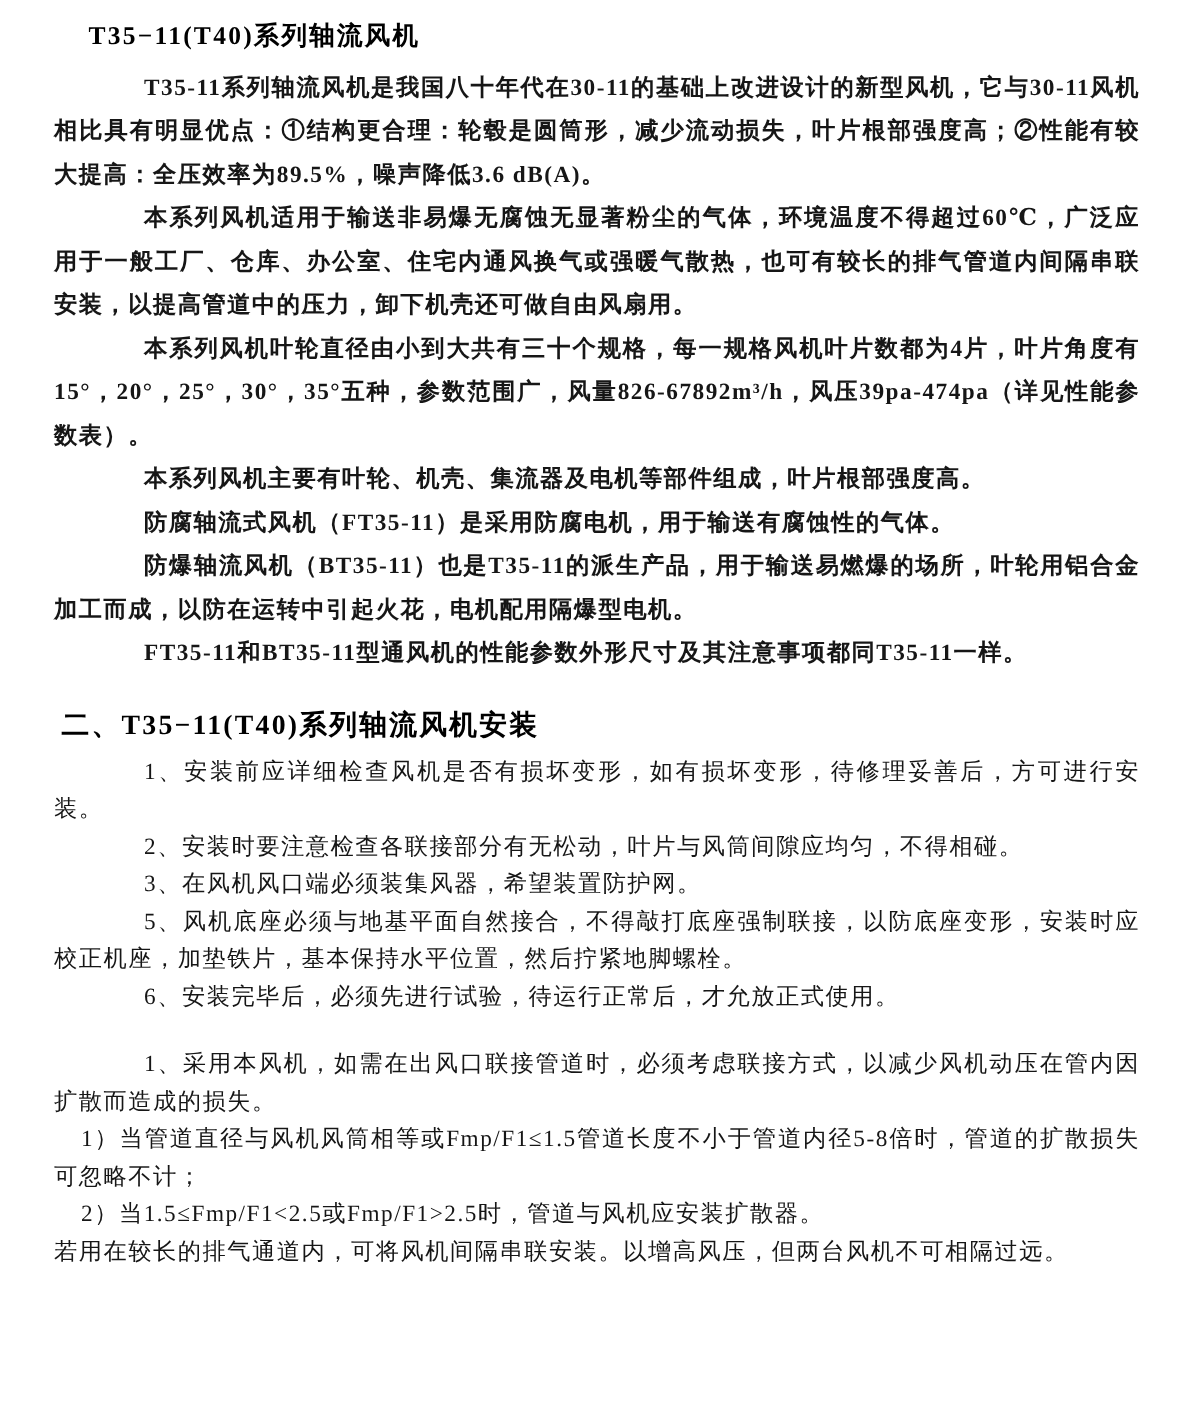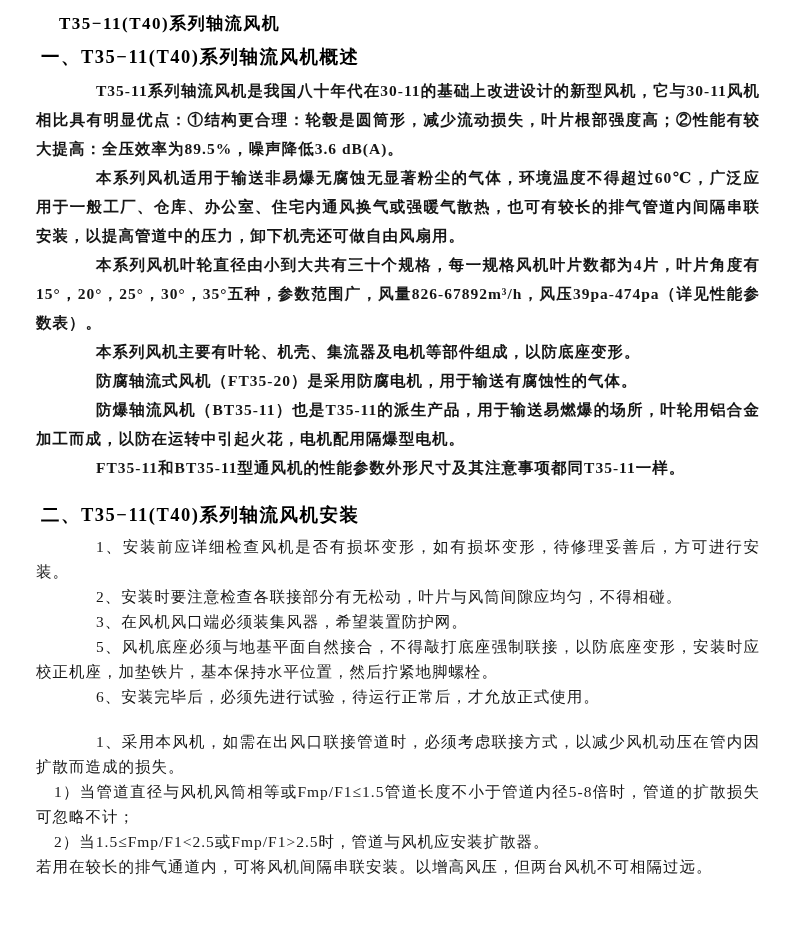--- a/index.html
+++ b/index.html
@@ -45,26 +45,25 @@
   .p-flush  { text-indent: 0; }
 </style>
 </head>
 <body>
 
 <div class="page">
 
   <h1 class="doc-title">T35−11(T40)系列轴流风机</h1>
 
   <div class="section sec-overview">
-    <h2 class="section-heading">一、T35−11(T40)系列轴流风机概述</h2>
     <p class="p-indent">T35-11系列轴流风机是我国八十年代在30-11的基础上改进设计的新型风机，它与30-11风机相比具有明显优点：①结构更合理：轮毂是圆筒形，减少流动损失，叶片根部强度高；②性能有较大提高：全压效率为89.5%，噪声降低3.6 dB(A)。</p>
     <p class="p-indent">本系列风机适用于输送非易爆无腐蚀无显著粉尘的气体，环境温度不得超过60℃，广泛应用于一般工厂、仓库、办公室、住宅内通风换气或强暖气散热，也可有较长的排气管道内间隔串联安装，以提高管道中的压力，卸下机壳还可做自由风扇用。</p>
     <p class="p-indent">本系列风机叶轮直径由小到大共有三十个规格，每一规格风机叶片数都为4片，叶片角度有15°，20°，25°，30°，35°五种，参数范围广，风量826-67892m³/h，风压39pa-474pa（详见性能参数表）。</p>
-    <p class="p-indent">本系列风机主要有叶轮、机壳、集流器及电机等部件组成，以防底座变形。</p>
-    <p class="p-indent">防腐轴流式风机（FT35-20）是采用防腐电机，用于输送有腐蚀性的气体。</p>
+    <p class="p-indent">本系列风机主要有叶轮、机壳、集流器及电机等部件组成，叶片根部强度高。</p>
+    <p class="p-indent">防腐轴流式风机（FT35-11）是采用防腐电机，用于输送有腐蚀性的气体。</p>
     <p class="p-indent">防爆轴流风机（BT35-11）也是T35-11的派生产品，用于输送易燃爆的场所，叶轮用铝合金加工而成，以防在运转中引起火花，电机配用隔爆型电机。</p>
     <p class="p-indent">FT35-11和BT35-11型通风机的性能参数外形尺寸及其注意事项都同T35-11一样。</p>
   </div>
 
   <div class="section sec-install">
     <h2 class="section-heading">二、T35−11(T40)系列轴流风机安装</h2>
     <p class="p-indent">1、安装前应详细检查风机是否有损坏变形，如有损坏变形，待修理妥善后，方可进行安装。</p>
     <p class="p-indent">2、安装时要注意检查各联接部分有无松动，叶片与风筒间隙应均匀，不得相碰。</p>
     <p class="p-indent">3、在风机风口端必须装集风器，希望装置防护网。</p>
     <p class="p-indent">5、风机底座必须与地基平面自然接合，不得敲打底座强制联接，以防底座变形，安装时应校正机座，加垫铁片，基本保持水平位置，然后拧紧地脚螺栓。</p>

